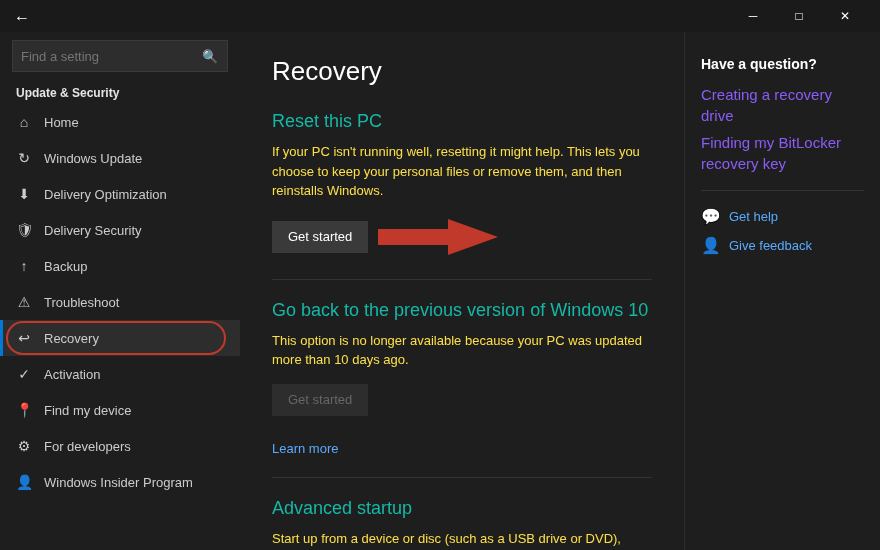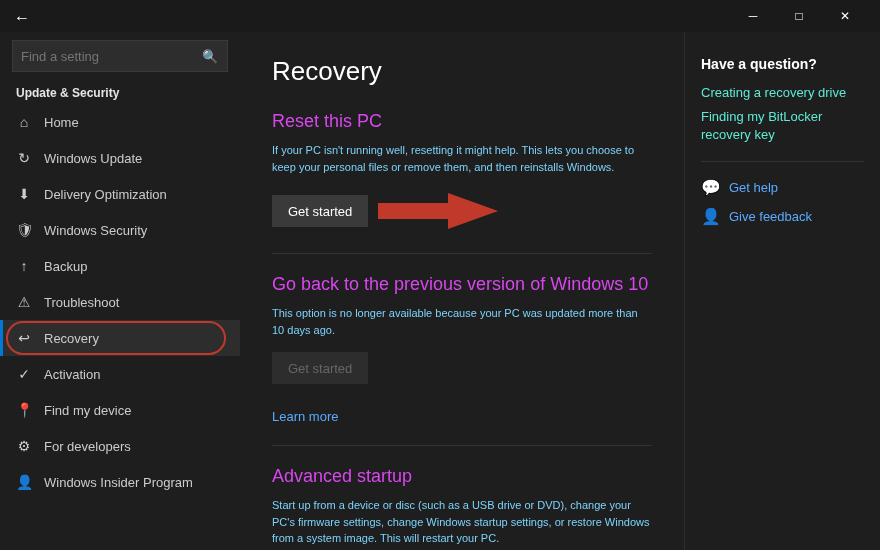--- a/index.html
+++ b/index.html
@@ -160,26 +160,26 @@
     .page-title {
       font-size: 26px;
       font-weight: 300;
       color: #fff;
       margin-bottom: 24px;
     }
 
     .section-title {
       font-size: 18px;
       font-weight: 400;
-      color: #d946ef;
+      color: #14b8a6;
       margin-bottom: 10px;
     }
     .section-desc {
-      font-size: 11px;
-      color: #7dd3fc;
+      font-size: 13px;
+      color: #fde047;
       margin-bottom: 14px;
       line-height: 1.5;
       max-width: 540px;
     }
     .btn-primary {
       background: #3a3a3a;
       color: #fff;
       border: none;
       padding: 6px 16px;
       font-size: 13px;
@@ -228,22 +228,22 @@
       border-left: 1px solid #2d2d2d;
     }
     .right-panel-title {
       font-size: 14px;
       font-weight: 600;
       color: #fff;
       margin-bottom: 12px;
     }
     .right-panel-link {
       display: block;
-      color: #5eead4;
-      font-size: 13px;
+      color: #8b5cf6;
+      font-size: 15px;
       cursor: pointer;
       text-decoration: none;
       margin-bottom: 6px;
       line-height: 1.4;
     }
     .right-panel-divider {
       border: none;
       border-top: 1px solid #333;
       margin: 16px 0;
     }
@@ -291,21 +291,21 @@
     <div class="sidebar-item">
       <span class="sidebar-item-icon">↻</span>
       <span class="sidebar-item-label">Windows Update</span>
     </div>
     <div class="sidebar-item">
       <span class="sidebar-item-icon">⬇</span>
       <span class="sidebar-item-label">Delivery Optimization</span>
     </div>
     <div class="sidebar-item">
       <span class="sidebar-item-icon">🛡</span>
-      <span class="sidebar-item-label">Windows Security</span>
+      <span class="sidebar-item-label">Delivery Security</span>
     </div>
     <div class="sidebar-item">
       <span class="sidebar-item-icon">↑</span>
       <span class="sidebar-item-label">Backup</span>
     </div>
     <div class="sidebar-item">
       <span class="sidebar-item-icon">⚠</span>
       <span class="sidebar-item-label">Troubleshoot</span>
     </div>
     <div class="sidebar-item active recovery-highlight">

